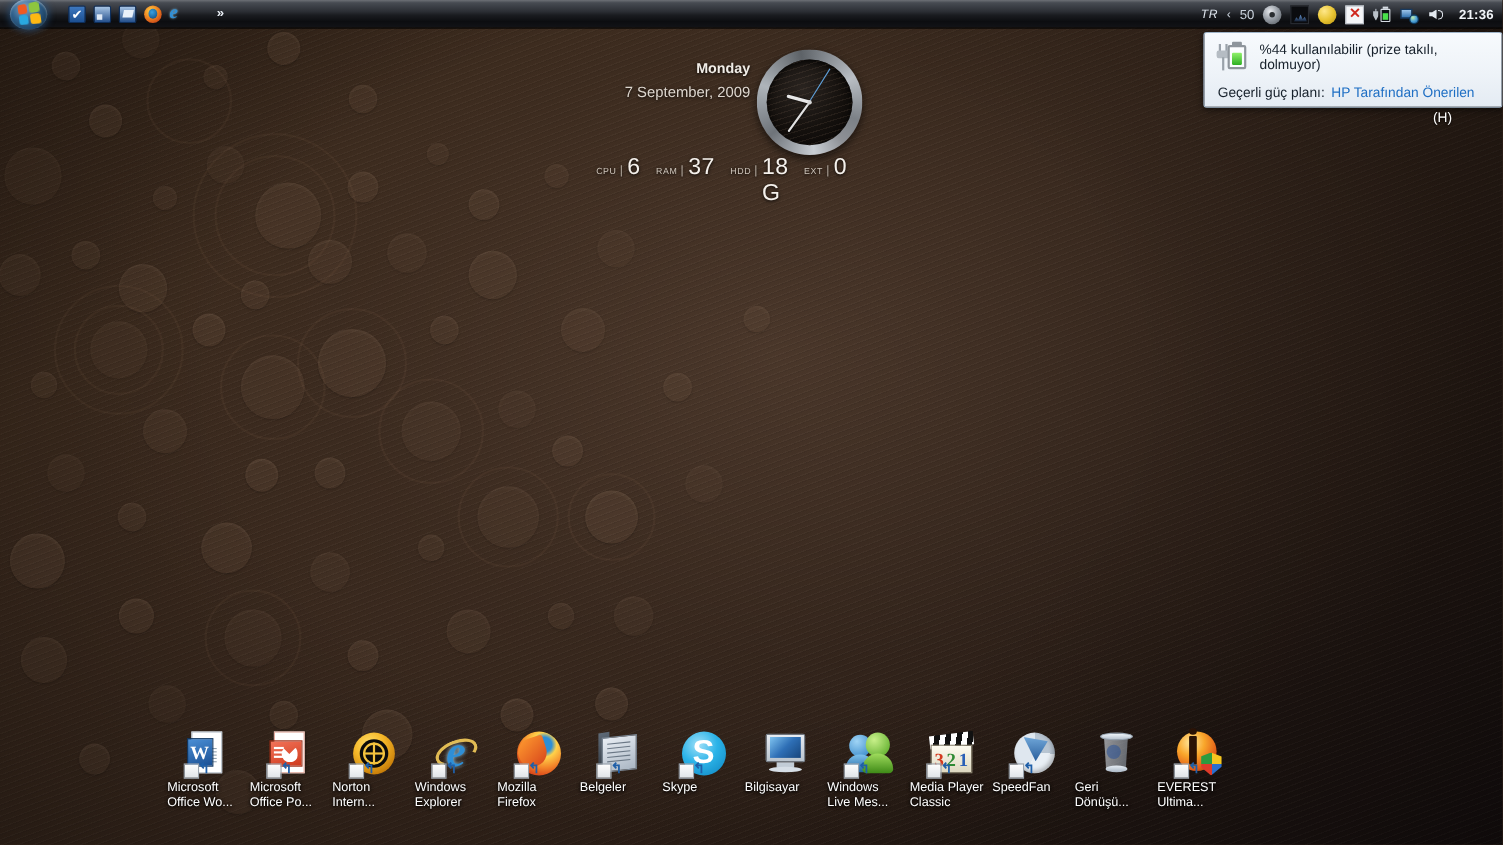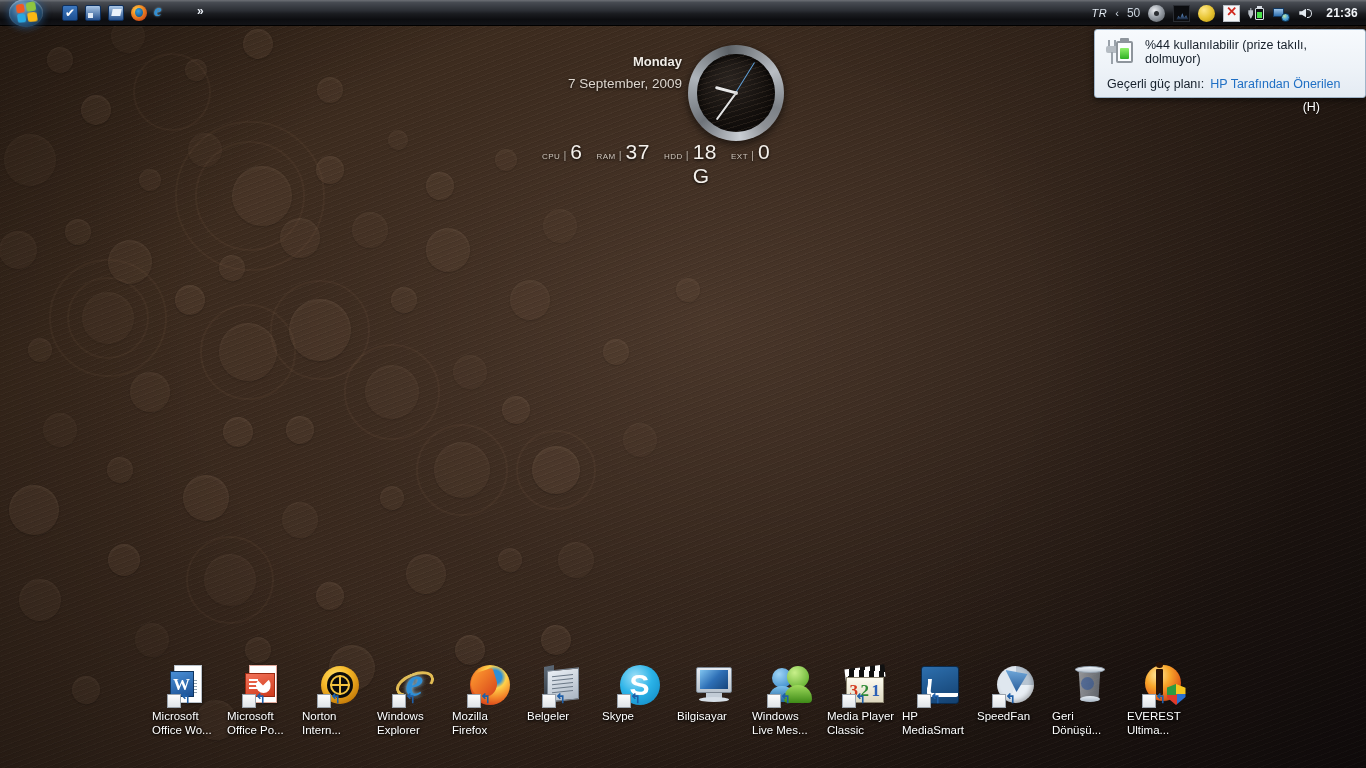--- a/index.html
+++ b/index.html
@@ -591,28 +591,20 @@
           <span class="n3">3</span>
           <span class="n2">2</span>
           <span class="n1">1</span>
         </span>
         <span class="shortcut"></span>
       </div>
       <div class="lbl" style="white-space: pre-line;">Media Player
 Classic</div>
     </div>
     <div class="dicon">
-      <div class="art art-hp">
-        <span class="sq"></span>
-        <span class="shortcut"></span>
-      </div>
-      <div class="lbl" style="white-space: pre-line;">HP
-MediaSmart</div>
-    </div>
-    <div class="dicon">
       <div class="art art-sf">
         <span class="pie"></span>
         <span class="wedge"></span>
         <span class="shortcut"></span>
       </div>
       <div class="lbl" style="white-space: pre-line;">SpeedFan</div>
     </div>
     <div class="dicon">
       <div class="art art-bin">
         <span class="can"></span>

